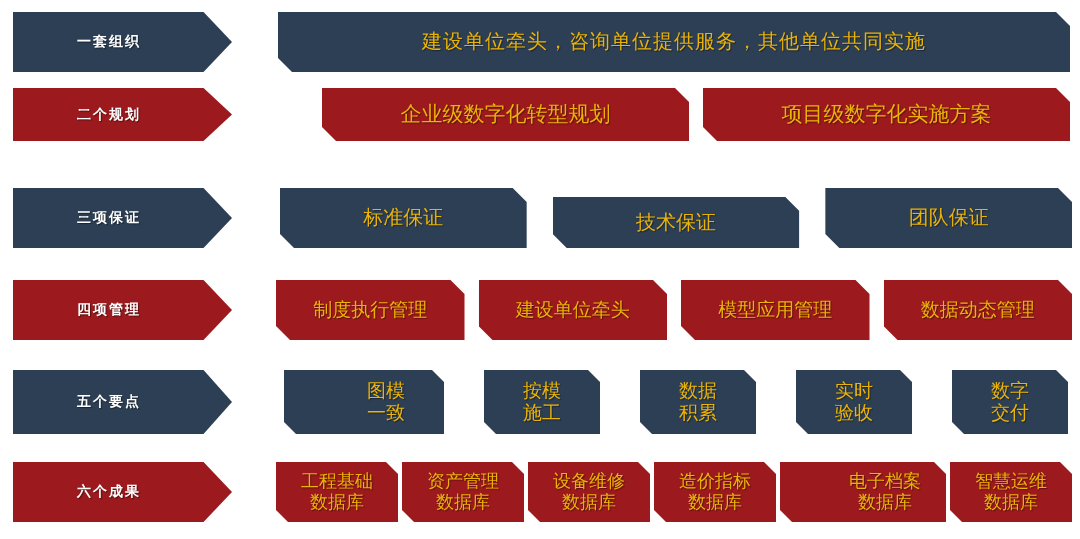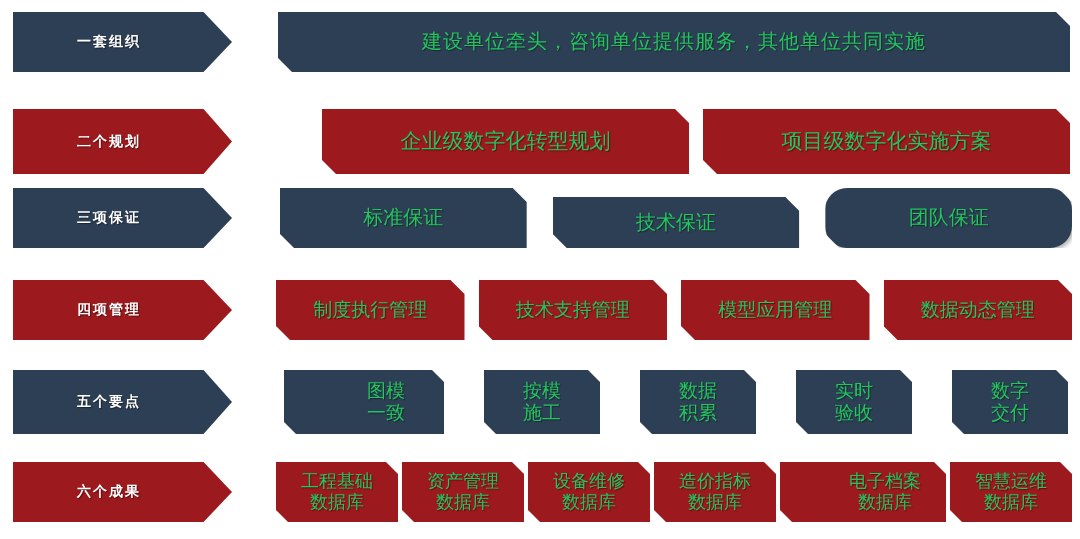--- a/index.html
+++ b/index.html
@@ -61,21 +61,21 @@
     position: relative;
     display: flex;
     align-items: center;
     justify-content: center;
     text-align: center;
     box-sizing: border-box;
     clip-path: polygon(0 0, calc(100% - 14px) 0, 100% 14px, 100% 100%, 14px 100%, 0 calc(100% - 14px));
     filter: drop-shadow(2px 2px 2px rgba(0,0,0,.32));
   }
   .box-label {
-    color: #22c55e;
+    color: #eab308;
     font-size: 19px;
     line-height: 1.18;
     text-shadow: 1px 1px 1px rgba(0,0,0,.4);
     padding: 0 6px;
     white-space: pre-line;
   }
 
   
   .navy  { background: #2d3f54; }
   .red   { background: #9c191d; }
@@ -98,21 +98,21 @@
     <div class="row r1" style="top: 12px; height: 60px;">
       <div class="arrow navy">
         <div class="arrow-label">一套组织</div>
       </div>
       <div class="boxes" style="left: 278px; width: 792px; gap: 0px;">
         <div class="box navy" style="flex: 1 1 0px;">
           <div class="box-label">建设单位牵头，咨询单位提供服务，其他单位共同实施</div>
         </div>
       </div>
     </div>
-    <div class="row r2" style="top: 109px; height: 65px;">
+    <div class="row r2" style="top: 88px; height: 53px;">
       <div class="arrow red">
         <div class="arrow-label">二个规划</div>
       </div>
       <div class="boxes" style="left: 278px; width: 792px; gap: 14px;">
         <div class="box red" style="flex: 1 1 0px; margin-left: 44px;">
           <div class="box-label">企业级数字化转型规划</div>
         </div>
         <div class="box red" style="flex: 1 1 0px;">
           <div class="box-label">项目级数字化实施方案</div>
         </div>
@@ -122,35 +122,35 @@
       <div class="arrow navy">
         <div class="arrow-label">三项保证</div>
       </div>
       <div class="boxes" style="left: 280px; width: 792px; gap: 26px;">
         <div class="box navy" style="flex: 1 1 0px;">
           <div class="box-label">标准保证</div>
         </div>
         <div class="box navy" style="flex: 1 1 0px; margin-top: 9px;">
           <div class="box-label">技术保证</div>
         </div>
-        <div class="box navy" style="flex: 1 1 0px; border-radius: 22px;">
+        <div class="box navy" style="flex: 1 1 0px;">
           <div class="box-label">团队保证</div>
         </div>
       </div>
     </div>
     <div class="row r4" style="top: 280px; height: 60px;">
       <div class="arrow red">
         <div class="arrow-label">四项管理</div>
       </div>
       <div class="boxes" style="left: 276px; width: 796px; gap: 14px;">
         <div class="box red" style="flex: 1 1 0px;">
           <div class="box-label">制度执行管理</div>
         </div>
         <div class="box red" style="flex: 1 1 0px;">
-          <div class="box-label">技术支持管理</div>
+          <div class="box-label">建设单位牵头</div>
         </div>
         <div class="box red" style="flex: 1 1 0px;">
           <div class="box-label">模型应用管理</div>
         </div>
         <div class="box red" style="flex: 1 1 0px;">
           <div class="box-label">数据动态管理</div>
         </div>
       </div>
     </div>
     <div class="row r5" style="top: 370px; height: 64px;">

